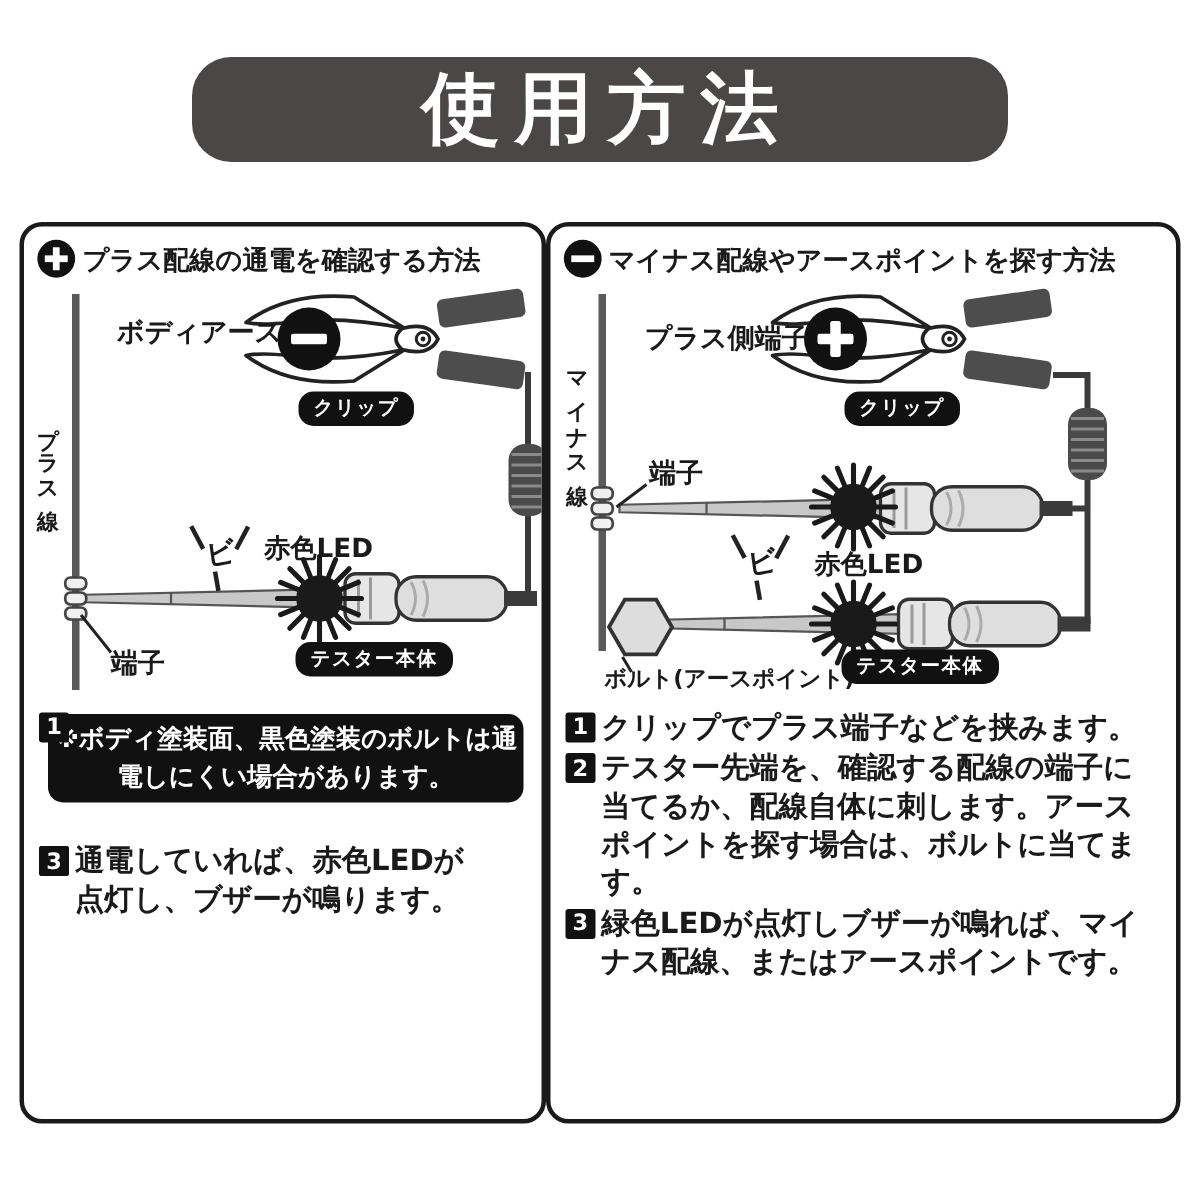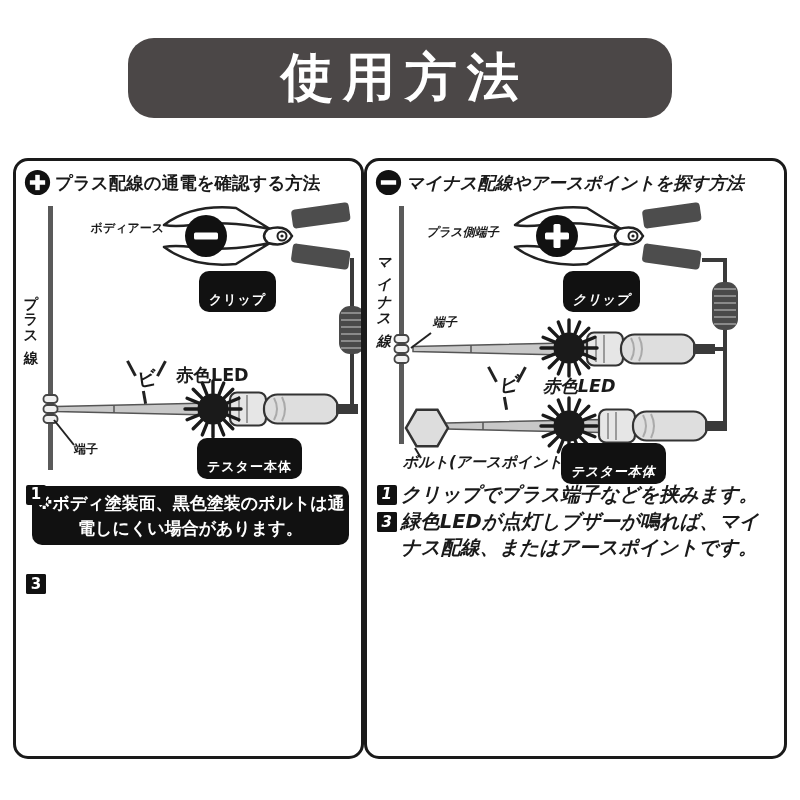--- a/index.html
+++ b/index.html
@@ -1,41 +1,41 @@
 <!DOCTYPE html>
 <html><head>
 <meta charset="utf-8">
 <style>
   * { margin:0; padding:0; box-sizing:border-box; }
   html,body { width:800px; height:800px; background:#fff; overflow:hidden;
               font-family:"DejaVu Sans", sans-serif; color:#1a1a1a; }
 
   
-  .title-bar { width:544px; height:80px; margin:38px auto 0 auto; background:#4b4747;
+  .title-bar { width:544px; height:70px; margin:38px auto 0 auto; background:#4b4747;
                border-radius:26px; display:flex; align-items:center; justify-content:center; }
   .title-text { color:#fff; font-size:52px; font-weight:bold; letter-spacing:10px; text-indent:10px; }
 
   
   .panels { display:flex; gap:0; padding:0 13px; margin-top:40px; }
   .panel { border:3px solid #1a1a1a; border-radius:15px; background:#fff; height:601px; position:relative; overflow:hidden; }
   .panel-plus  { width:373px; }
-  .panel-minus { width:450px;font-style:italic; }
+  .panel-minus { width:450px; }
 
   .panel-header { display:flex; align-items:center; gap:4px; padding:8px 6px 2px 8px; }
   .panel-header .htxt { font-size:17.5px; font-weight:bold; white-space:nowrap; }
 
   .diagram { position:relative; height:278px; }
   .diagram svg.scene { position:absolute; left:0; top:0; }
 
-  .dlabel { position:absolute; font-weight:bold; font-size:12px; line-height:1.1; white-space:nowrap; }
+  .dlabel { position:absolute; font-weight:bold; font-size:18px; line-height:1.1; white-space:nowrap; }
   .dlabel.vert { writing-mode:vertical-rl; letter-spacing:2px; font-size:14.5px; }
   .dlabel.right { text-align:right; }
   .led-label { position:absolute; font-weight:bold; font-size:17.5px; white-space:nowrap; }
   .badge { position:absolute; background:#111; color:#fff; font-size:13px; font-weight:bold;
-           padding:20px 10px 3px 10px; border-radius:10px; letter-spacing:1px; white-space:nowrap; }
+           padding:2px 10px 3px 10px; border-radius:10px; letter-spacing:1px; white-space:nowrap; }
 
   .beep { position:absolute; width:44px; height:48px; }
   .beep-line { position:absolute; width:2.5px; height:17px; background:#222; }
   .beep-line.l { left:4px; top:2px; transform:rotate(-28deg); }
   .beep-line.r { right:8px; top:2px; transform:rotate(28deg); }
   .beep-char { position:absolute; left:50%; top:8px; transform:translateX(-55%) rotate(-8deg);
                font-size:19px; font-weight:bold; }
   .beep-tail { position:absolute; left:17px; bottom:2px; width:2.5px; height:13px; background:#222; transform:rotate(-10deg); }
 
   
@@ -159,20 +159,21 @@
     <div class="steps">
       <div class="step">
         <span class="step-num">1</span>
       </div>
       <div class="note-box">※ボディ塗装面、黒色塗装のボルトは通電しにくい場合があります。</div>
       <div class="step">
         <span class="step-num">2</span>
       </div>
       <div class="step">
         <span class="step-num">3</span>
+        <span class="step-text">通電していれば、赤色LEDが点灯し、ブザーが鳴ります。</span>
       </div>
     </div>
   </div>
 
   <div class="panel panel-minus">
     <div class="panel-header">
       <svg width="27" height="27" viewBox="0 0 30 30">
         <circle cx="15" cy="15" r="14" fill="#111"></circle>
         <rect x="6.5" y="12.5" width="17" height="5" fill="#fff"></rect>
       </svg>
@@ -192,41 +193,42 @@
         <polygon points="70,230 59.5,248.2 38.5,248.2 28,230 38.5,211.8 59.5,211.8" transform="translate(11,0)" fill="#ddd" stroke="#333" stroke-width="2.5"></polygon>
         <use href="#led-burst" transform="translate(202,228)"></use>
         <use href="#clip-shape" transform="translate(0,0)"></use>
         <circle cx="190" cy="38" r="21" fill="#111"></circle>
         <rect x="178" y="34.5" width="24" height="7" rx="1.5" fill="#fff"></rect>
         <rect x="186.5" y="26" width="7" height="24" rx="1.5" fill="#fff"></rect>
         <line x1="44" y1="150" x2="64" y2="135" stroke="#222" stroke-width="2"></line>
         <line x1="48" y1="250" x2="54" y2="260" stroke="#222" stroke-width="2"></line>
       </svg>
       <span class="dlabel vert" style="left:8px; top:50px;">マイナス線</span>
-      <span class="dlabel right" style="left:40px; top:28px; width:92px;">プラス側端子</span>
+      <span class="dlabel right" style="left:63px; top:28px; width:92px;">プラス側端子</span>
       <span class="badge" style="left:196px; top:73px;">クリップ</span>
       <span class="dlabel" style="left:66px; top:118px;">端子</span>
       <div class="beep" style="left:120px; top:166px;">
         <span class="beep-line l"></span>
         <span class="beep-char">ビ</span>
         <span class="beep-line r"></span>
         <span class="beep-tail"></span>
       </div>
       <span class="led-label" style="left:176px; top:176px;">赤色LED</span>
       <span class="dlabel" style="left:36px; top:256px; font-size:15px;">ボルト(アースポイント)</span>
       <span class="badge" style="left:194px; top:245px;">テスター本体</span>
     </div>
 
     <div class="steps">
       <div class="step">
         <span class="step-num">1</span>
         <span class="step-text">クリップでプラス端子などを挟みます。</span>
       </div>
       <div class="step">
         <span class="step-num">2</span>
+        <span class="step-text">テスター先端を、確認する配線の端子に当てるか、配線自体に刺します。アースポイントを探す場合は、ボルトに当てます。</span>
       </div>
       <div class="step">
         <span class="step-num">3</span>
         <span class="step-text">緑色LEDが点灯しブザーが鳴れば、マイナス配線、またはアースポイントです。</span>
       </div>
     </div>
   </div>
 
 </div>
 

